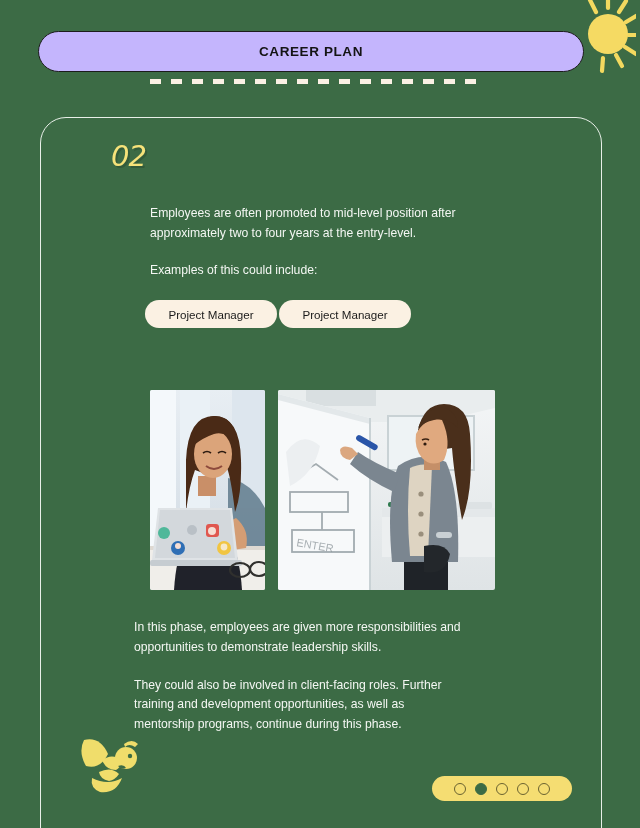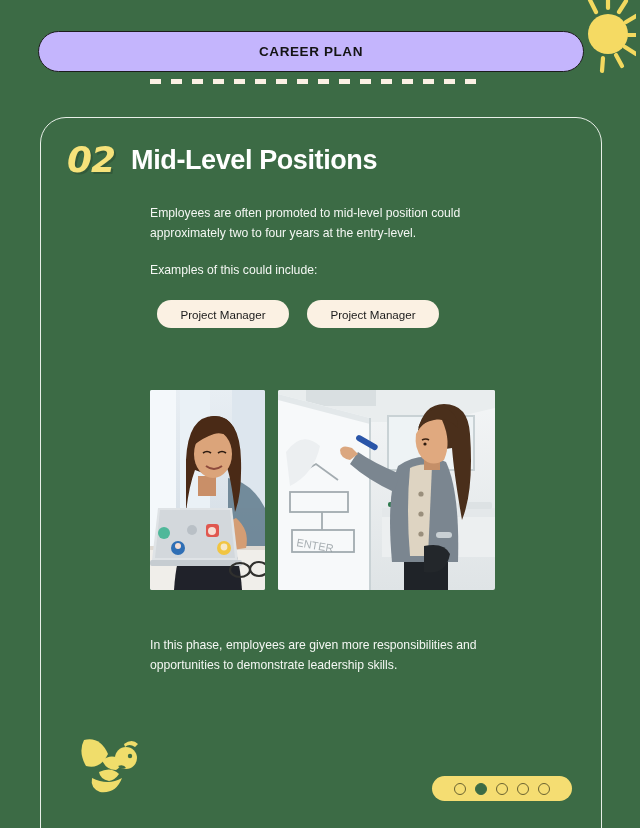--- a/index.html
+++ b/index.html
@@ -80,28 +80,29 @@
   
   .title-row {
     position: absolute;
     left: 26px;
     top: 24px;
     display: flex;
     align-items: center;
     gap: 16px;
   }
   .big-number {
-    font-size: 36px;
-    font-weight: 700;
+    font-size: 29px;
+    font-weight: 400;
     font-style: italic;
     color: #f6e27a;
     letter-spacing: -1px;
     line-height: 1;
     text-shadow: 2px 2px 0 rgba(40,70,45,0.45);
     font-family: "DejaVu Sans", sans-serif;
+    margin-left: 44px;
   }
   .heading {
     font-size: 27px;
     font-weight: 700;
     color: #ffffff;
     letter-spacing: -0.4px;
     line-height: 1;
   }
 
   
@@ -111,39 +112,38 @@
     color: #f4f7f3;
     font-size: 12.2px;
     line-height: 1.62;
     width: 330px;
   }
   .p-intro  { top: 86px; }
   .p-exlead { top: 143px; }
 
   .after-block {
     position: absolute;
-    left: 109px;
+    left: 93px;
     top: 500px;
     width: 330px;
     color: #f4f7f3;
     font-size: 12.2px;
     line-height: 1.62;
-    margin-top: 18px;
   }
   .after-block p + p { margin-top: 18px; }
 
   
   .pills {
     position: absolute;
-    left: 116px;
+    left: 104px;
     top: 182px;
     width: 340px;
     display: flex;
     flex-wrap: wrap;
-    gap: 8px 18px;
+    gap: 8px 2px;
   }
   .pill {
     background: #fbf1e3;
     color: #1a1a1a;
     border-radius: 18px;
     font-size: 11.6px;
     height: 28px;
     display: flex;
     align-items: center;
     justify-content: center;
@@ -229,24 +229,23 @@
 <div class="header-pill">
   <span class="header-title">CAREER PLAN</span>
 </div>
 
 <div class="dashes"></div>
 
 <div class="card">
 
   <div class="title-row">
     <span class="big-number">02</span>
-    <h1 class="heading">Mid-Level Positions</h1>
   </div>
 
-  <p class="body-text p-intro">Employees are often promoted to mid-level position could approximately two to four years at the entry-level.</p>
+  <p class="body-text p-intro">Employees are often promoted to mid-level position after approximately two to four years at the entry-level.</p>
   <p class="body-text p-exlead">Examples of this could include:</p>
 
   <div class="pills">
     <span class="pill pill-a">Project Manager</span>
     <span class="pill pill-b">Project Manager</span>
   </div>
 
   <div class="photos">
 
     <div class="photo photo-left">
@@ -381,20 +380,21 @@
         <path d="M146 156 q20 -4 26 8 q-4 22 -26 18 Z" fill="#23272b"></path>
 
         <rect x="158" y="142" width="16" height="6" rx="3" fill="#c9d0d4"></rect>
       </svg>
     </div>
 
   </div>
 
   <div class="after-block">
     <p>In this phase, employees are given more responsibilities and opportunities to demonstrate leadership skills.</p>
+    <p>They could also be involved in client-facing roles. Further training and development opportunities, as well as mentorship programs, continue during this phase.</p>
   </div>
 
 </div>
 
 <div class="bee">
   <svg viewBox="0 0 76 76" xmlns="http://www.w3.org/2000/svg">
     <g fill="#f0dd6b">
 
       <path d="M12 12 q16 -4 24 14 q-8 16 -22 12 q-8 -14 -2 -26 Z"></path>
 

